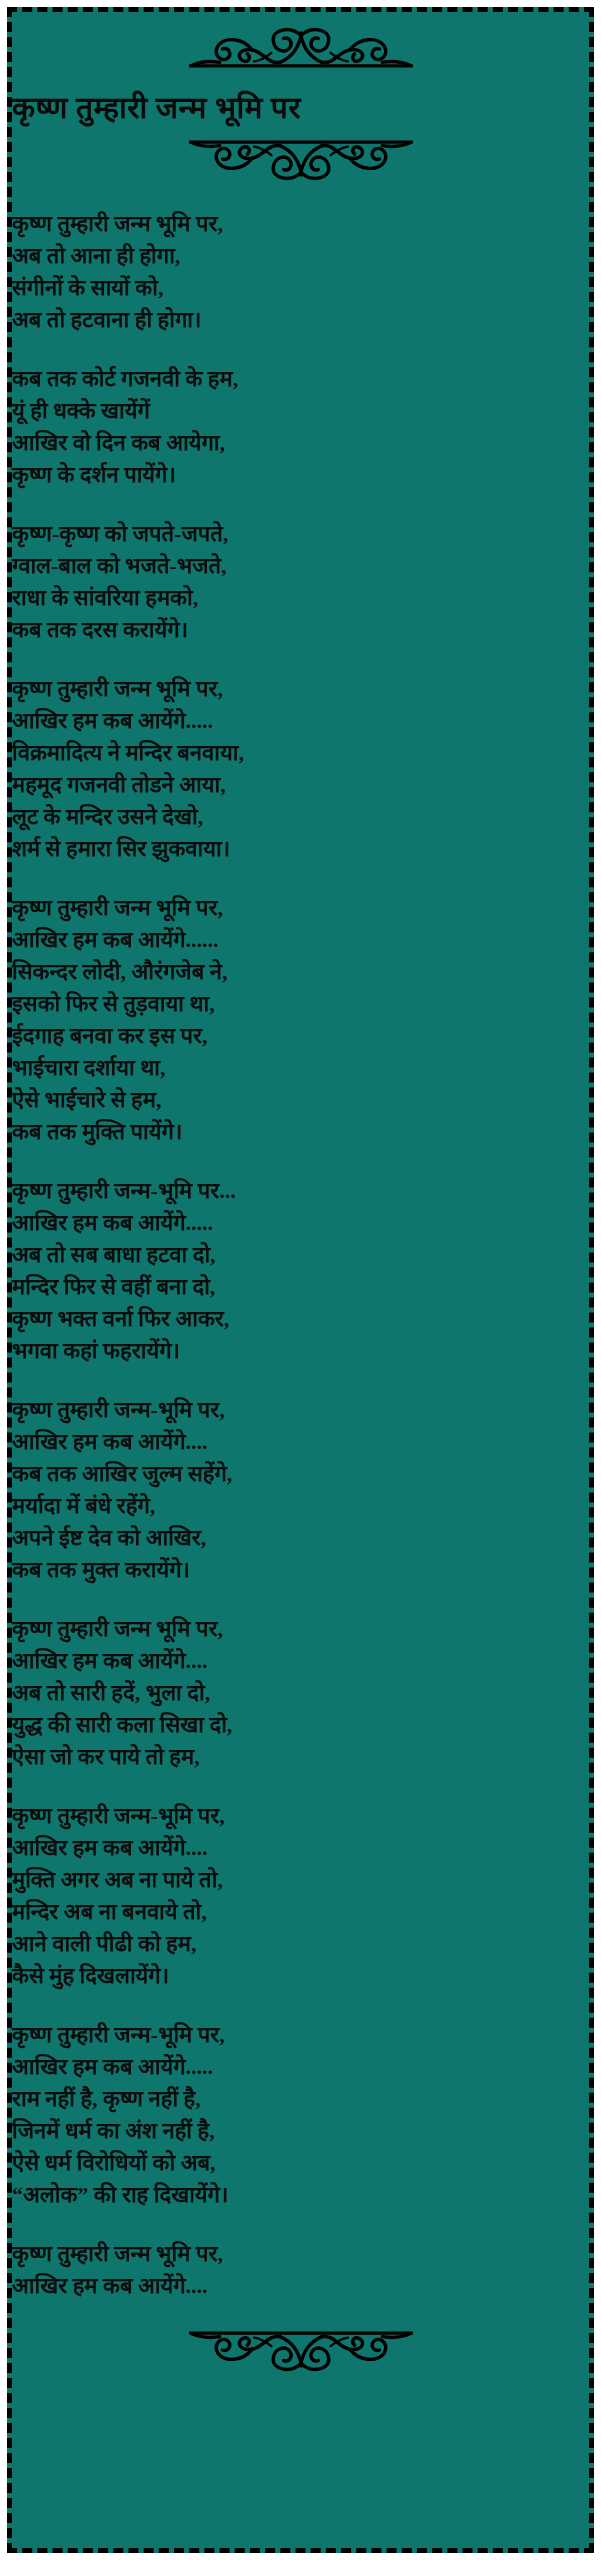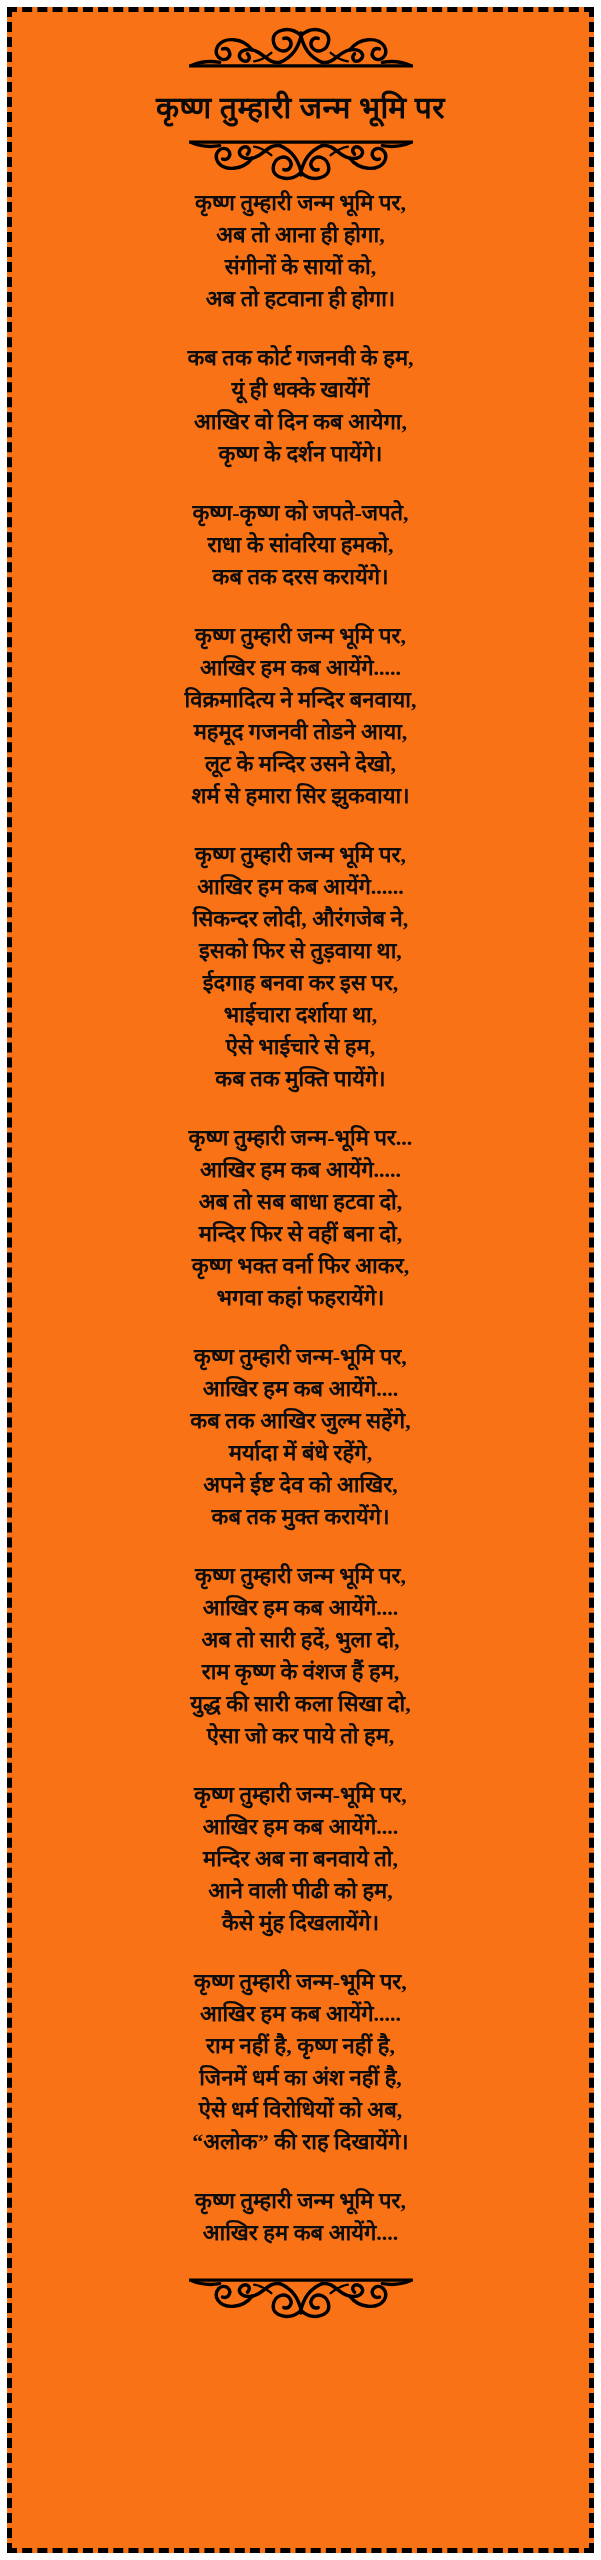--- a/index.html
+++ b/index.html
@@ -15,23 +15,22 @@
     color: #0d0d0d;
     overflow: hidden;
   }
   .sheet {
     position: absolute;
     left: 7px;
     top: 7px;
     right: 7px;
     bottom: 7px;
     border: 5px dashed #000000;
-    background: #f97316;
+    background: #0f766e;
     box-sizing: border-box;
-    text-align: center;
   }
   .flourish {
     display: block;
     margin: 0 auto;
     width: 238px;
     height: 44px;
   }
   .flourish.flip {
     transform: scaleY(-1);
   }
@@ -39,21 +38,21 @@
   .flourish-under-wrap { margin-top: 2px; }
   .page-title {
     margin: 14px 0 6px 0;
     font-size: 30px;
     line-height: 48px;
     font-weight: 700;
     color: #0a0a0a;
     letter-spacing: 0.5px;
   }
   .poem {
-    margin-top: 5px;
+    margin-top: 26px;
     font-size: 22px;
     font-weight: 600;
   }
   .stanza {
     margin: 0 0 27px 0;
   }
   .stanza.small-gap {
     margin-top: -14px;
   }
   .line {
@@ -127,20 +126,21 @@
         <p class="line">अब तो हटवाना ही होगा।</p>
       </div>
       <div class="stanza">
         <p class="line">कब तक कोर्ट गजनवी के हम,</p>
         <p class="line">यूं ही धक्के खायेंगें</p>
         <p class="line">आखिर वो दिन कब आयेगा,</p>
         <p class="line">कृष्ण के दर्शन पायेंगे।</p>
       </div>
       <div class="stanza">
         <p class="line">कृष्ण-कृष्ण को जपते-जपते,</p>
+        <p class="line">ग्वाल-बाल को भजते-भजते,</p>
         <p class="line">राधा के सांवरिया हमको,</p>
         <p class="line">कब तक दरस करायेंगे।</p>
       </div>
       <div class="stanza">
         <p class="line">कृष्ण तुम्हारी जन्म भूमि पर,</p>
         <p class="line">आखिर हम कब आयेंगे.....</p>
         <p class="line">विक्रमादित्य ने मन्दिर बनवाया,</p>
         <p class="line">महमूद गजनवी तोडने आया,</p>
         <p class="line">लूट के मन्दिर उसने देखो,</p>
         <p class="line">शर्म से हमारा सिर झुकवाया।</p>
@@ -168,27 +168,27 @@
         <p class="line">आखिर हम कब आयेंगे....</p>
         <p class="line">कब तक आखिर जुल्म सहेंगे,</p>
         <p class="line">मर्यादा में बंधे रहेंगे,</p>
         <p class="line">अपने ईष्ट देव को आखिर,</p>
         <p class="line">कब तक मुक्त करायेंगे।</p>
       </div>
       <div class="stanza">
         <p class="line">कृष्ण तुम्हारी जन्म भूमि पर,</p>
         <p class="line">आखिर हम कब आयेंगे....</p>
         <p class="line">अब तो सारी हदें, भुला दो,</p>
-        <p class="line">राम कृष्ण के वंशज हैं हम,</p>
         <p class="line">युद्ध की सारी कला सिखा दो,</p>
         <p class="line">ऐसा जो कर पाये तो हम,</p>
       </div>
       <div class="stanza">
         <p class="line">कृष्ण तुम्हारी जन्म-भूमि पर,</p>
         <p class="line">आखिर हम कब आयेंगे....</p>
+        <p class="line">मुक्ति अगर अब ना पाये तो,</p>
         <p class="line">मन्दिर अब ना बनवाये तो,</p>
         <p class="line">आने वाली पीढी को हम,</p>
         <p class="line">कैसे मुंह दिखलायेंगे।</p>
       </div>
       <div class="stanza">
         <p class="line">कृष्ण तुम्हारी जन्म-भूमि पर,</p>
         <p class="line">आखिर हम कब आयेंगे.....</p>
         <p class="line">राम नहीं है, कृष्ण नहीं है,</p>
         <p class="line">जिनमें धर्म का अंश नहीं है,</p>
         <p class="line">ऐसे धर्म विरोधियों को अब,</p>

